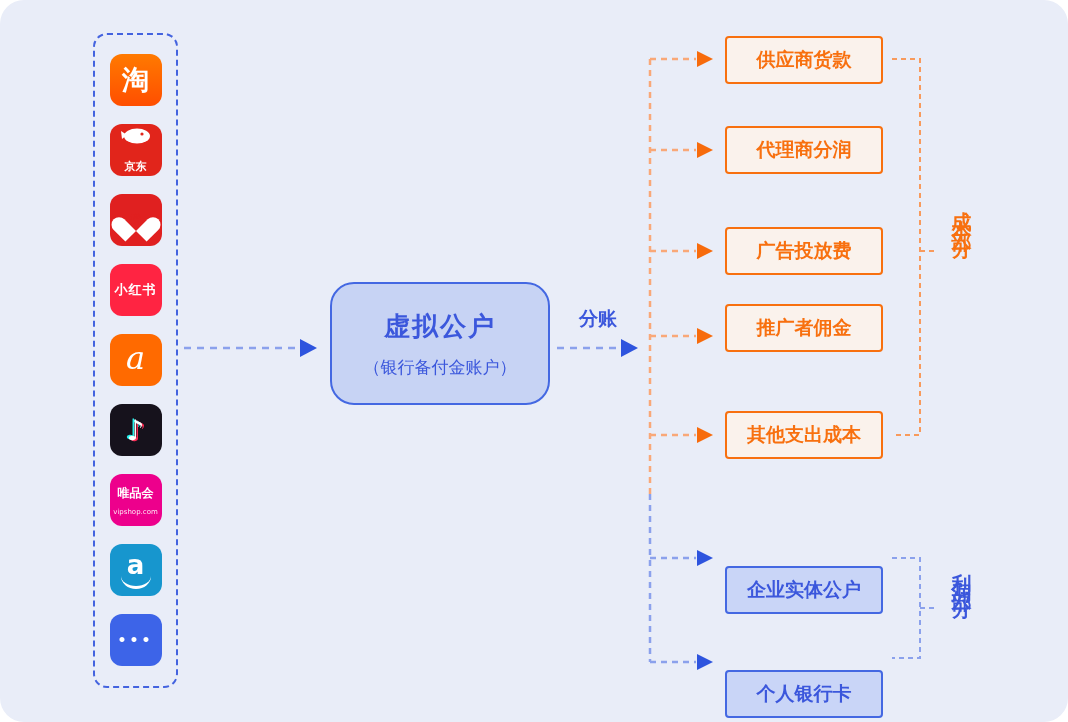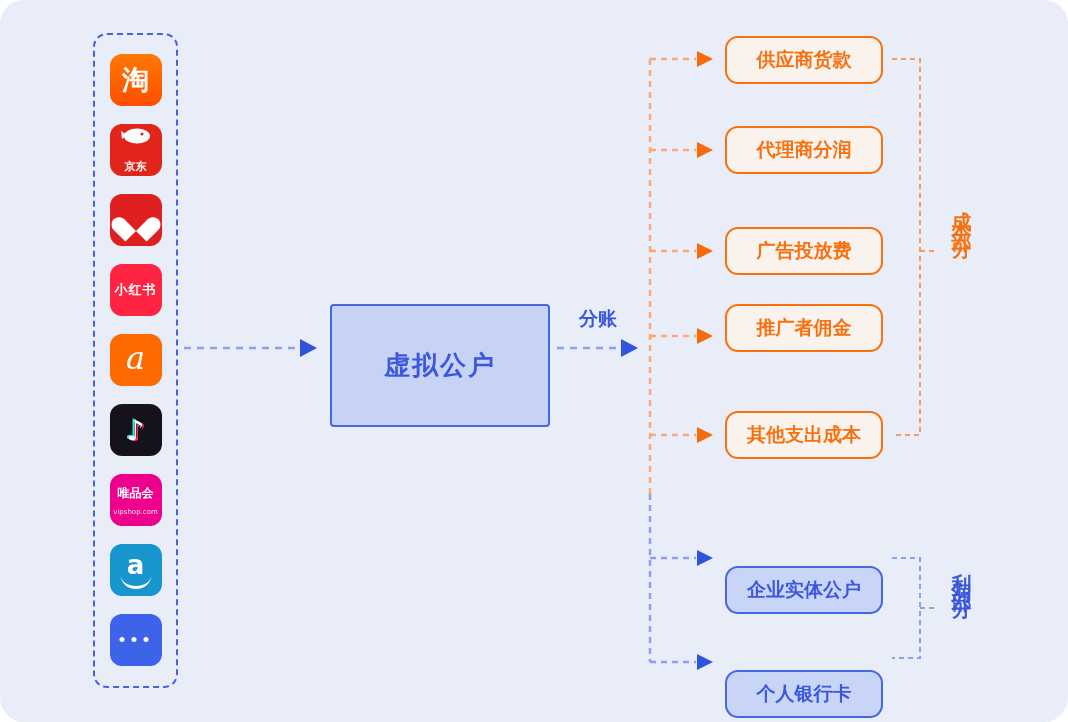--- a/index.html
+++ b/index.html
@@ -43,30 +43,30 @@
   .tile-more .mid{font-size:14px;font-weight:700;letter-spacing:3px;}
 
   
   .flow-label{position:absolute;color:#3B57DC;font-size:19px;font-weight:600;text-align:center;}
   .lbl-inflow-1{left:185px;top:311px;width:125px;}
   .lbl-inflow-2{left:185px;top:365px;width:125px;}
   .lbl-split{left:557px;top:306px;width:82px;}
 
   
   .hub{
-    position:absolute;left:330px;top:304px;width:220px;height:123px;box-sizing:border-box;
-    background:#C7D3F4;border:2px solid #4468E2;border-radius:4px;
+    position:absolute;left:330px;top:282px;width:220px;height:123px;box-sizing:border-box;
+    background:#C7D3F4;border:2px solid #4468E2;border-radius:24px;
     display:flex;flex-direction:column;align-items:center;justify-content:center;gap:12px;
   }
   .hub-title{color:#3B57DC;font-size:26px;font-weight:700;letter-spacing:2px;}
   .hub-sub{color:#3B57DC;font-size:17px;font-weight:500;}
 
   
   .node{
-    position:absolute;left:725px;width:158px;height:48px;box-sizing:border-box;border-radius:13px;
+    position:absolute;left:725px;width:158px;height:48px;box-sizing:border-box;border-radius:4px;
     display:flex;align-items:center;justify-content:center;font-size:19px;font-weight:700;
   }
   .node-orange{background:#FAF2EC;border:2px solid #F8700F;color:#F8700F;}
   .node-blue{background:#C9D5F7;border:2px solid #4468E2;color:#3B57DC;margin-top:32px;}
   .n0{top:36px;} .n1{top:126px;} .n2{top:227px;} .n3{top:304px;} .n4{top:411px;}
   .n5{top:534px;} .n6{top:638px;}
 
   
   .group-label{
     position:absolute;writing-mode:vertical-rl;text-orientation:upright;
@@ -165,20 +165,21 @@
       <span class="smile"></span>
     </div>
     <div class="tile tile-more">
       <span class="mid">•••</span>
     </div>
   </div>
 
 
   <div class="hub">
     <div class="hub-title">虚拟公户</div>
+    <div class="hub-sub">（银行备付金账户）</div>
   </div>
 
   <div class="flow-label lbl-split">分账</div>
 
   <div class="node node-orange n0">供应商货款</div>
   <div class="node node-orange n1">代理商分润</div>
   <div class="node node-orange n2">广告投放费</div>
   <div class="node node-orange n3">推广者佣金</div>
   <div class="node node-orange n4">其他支出成本</div>
 

